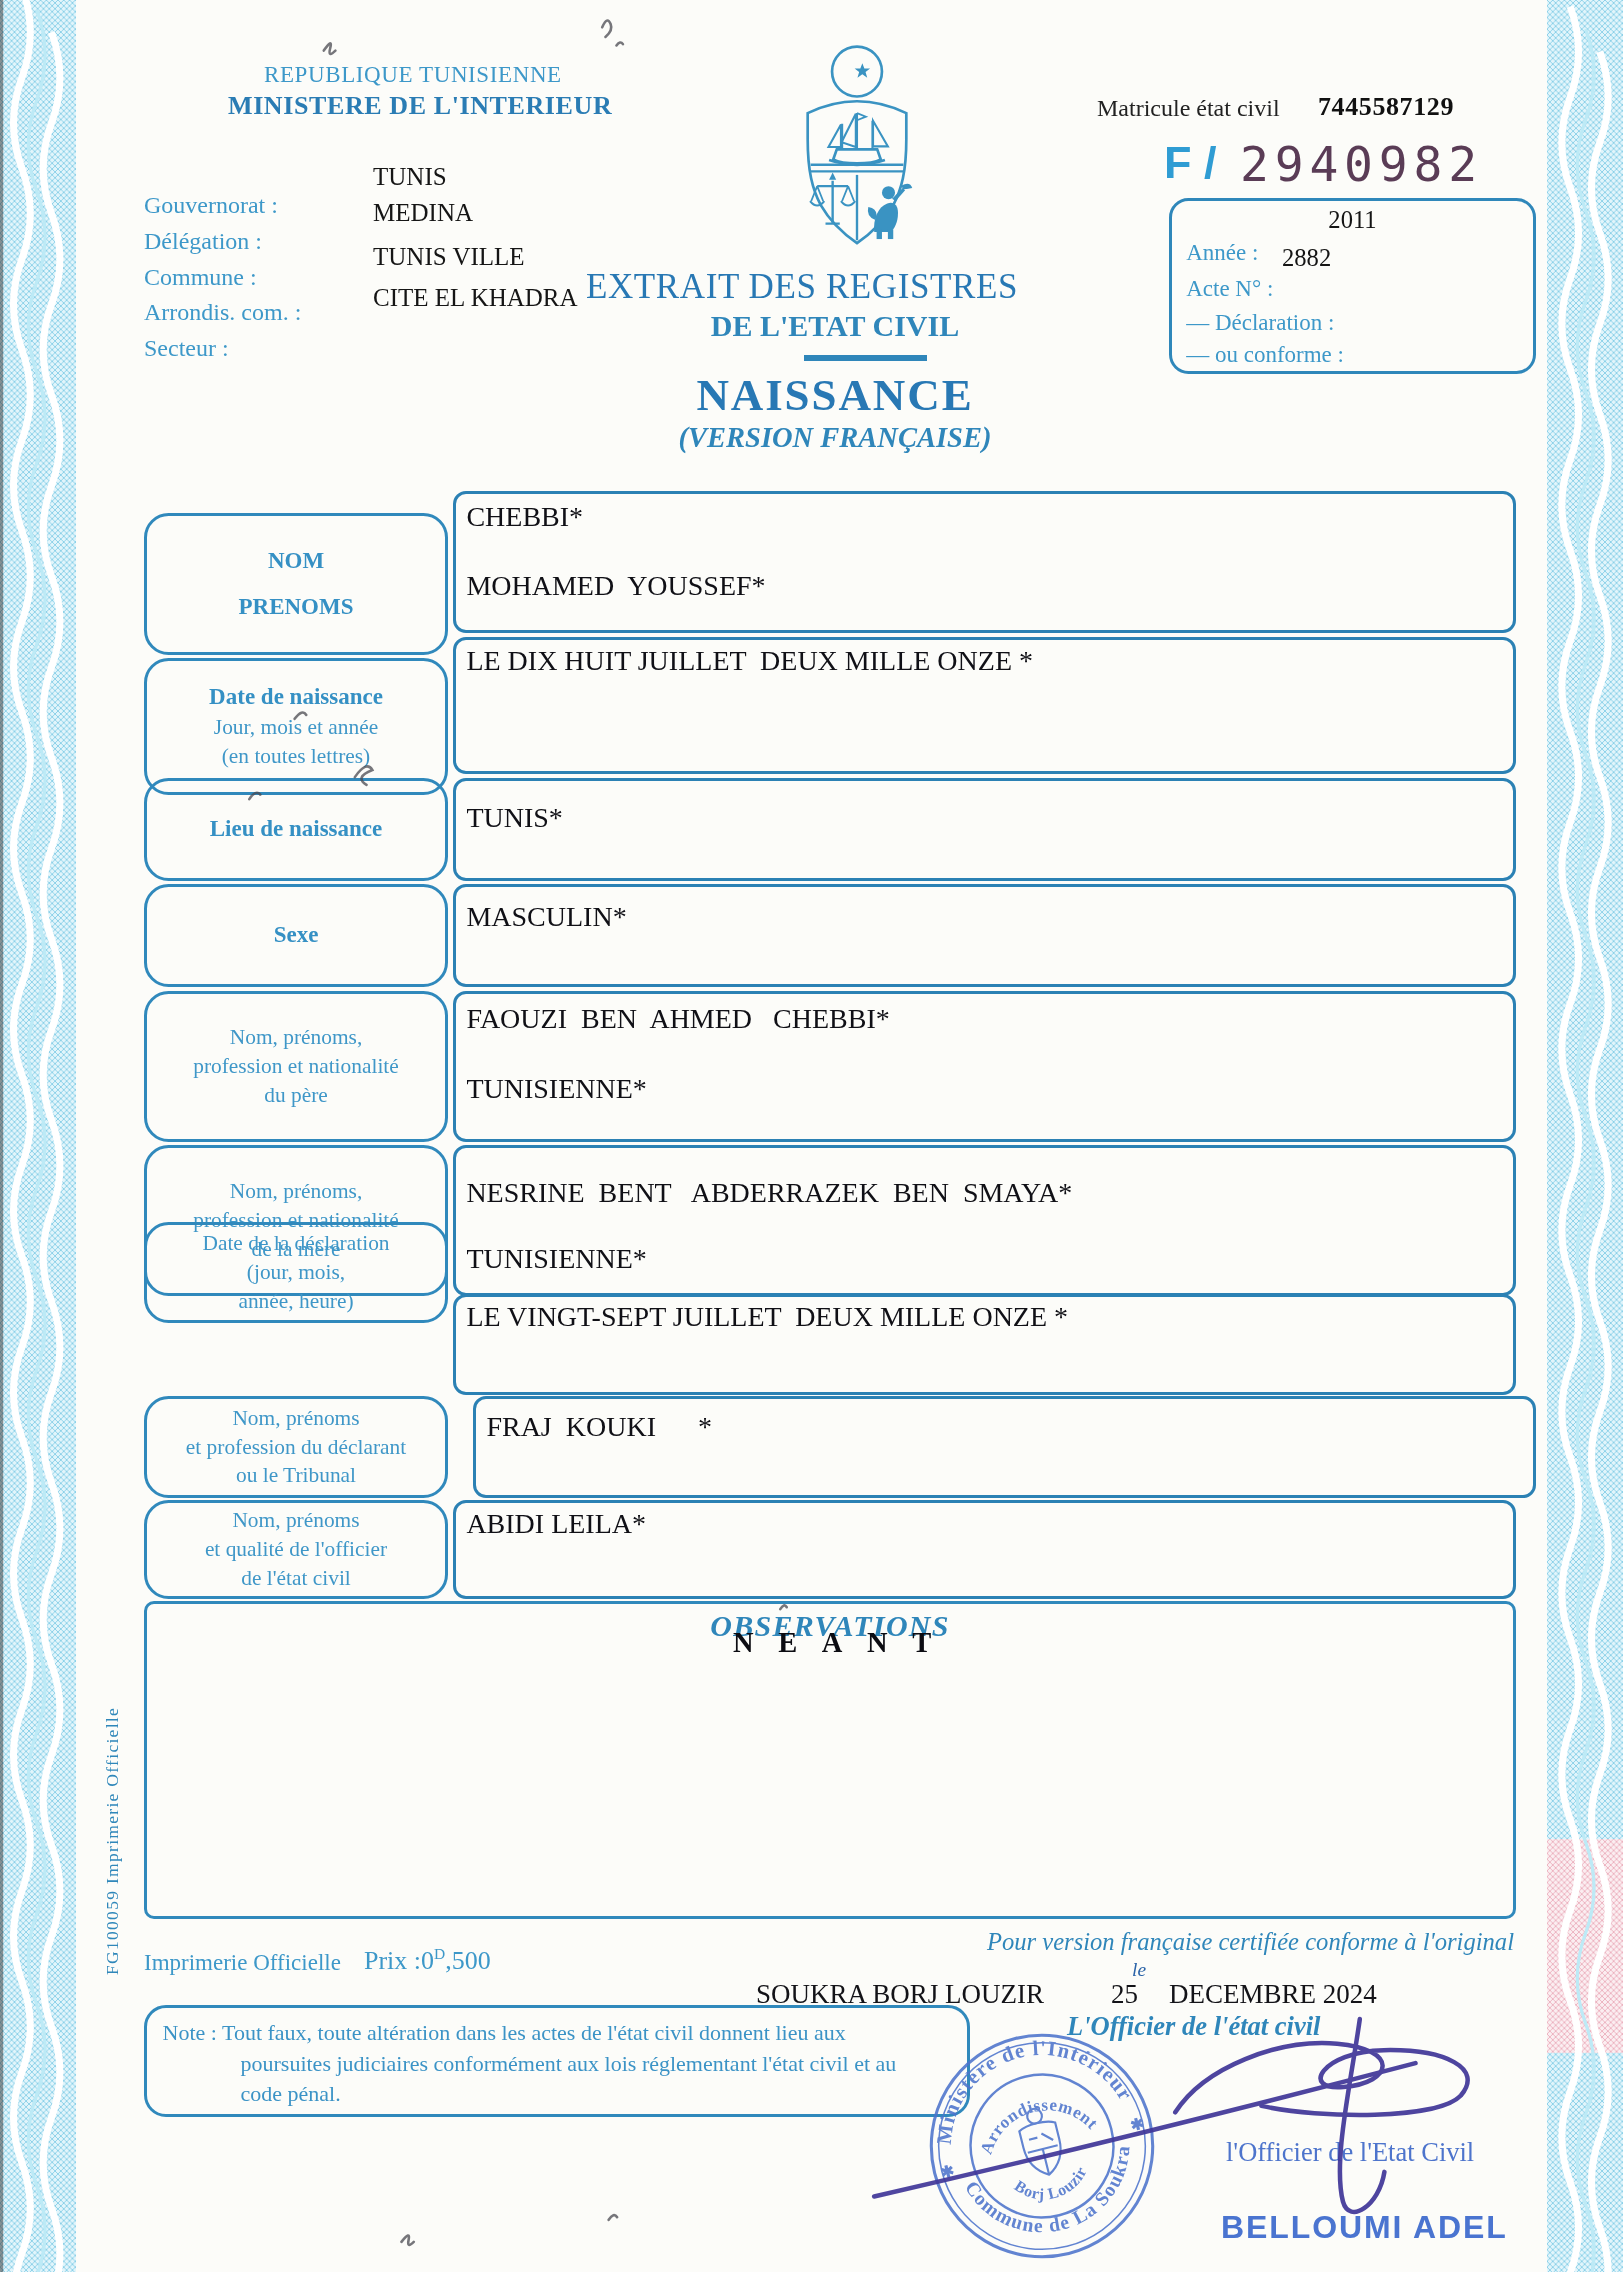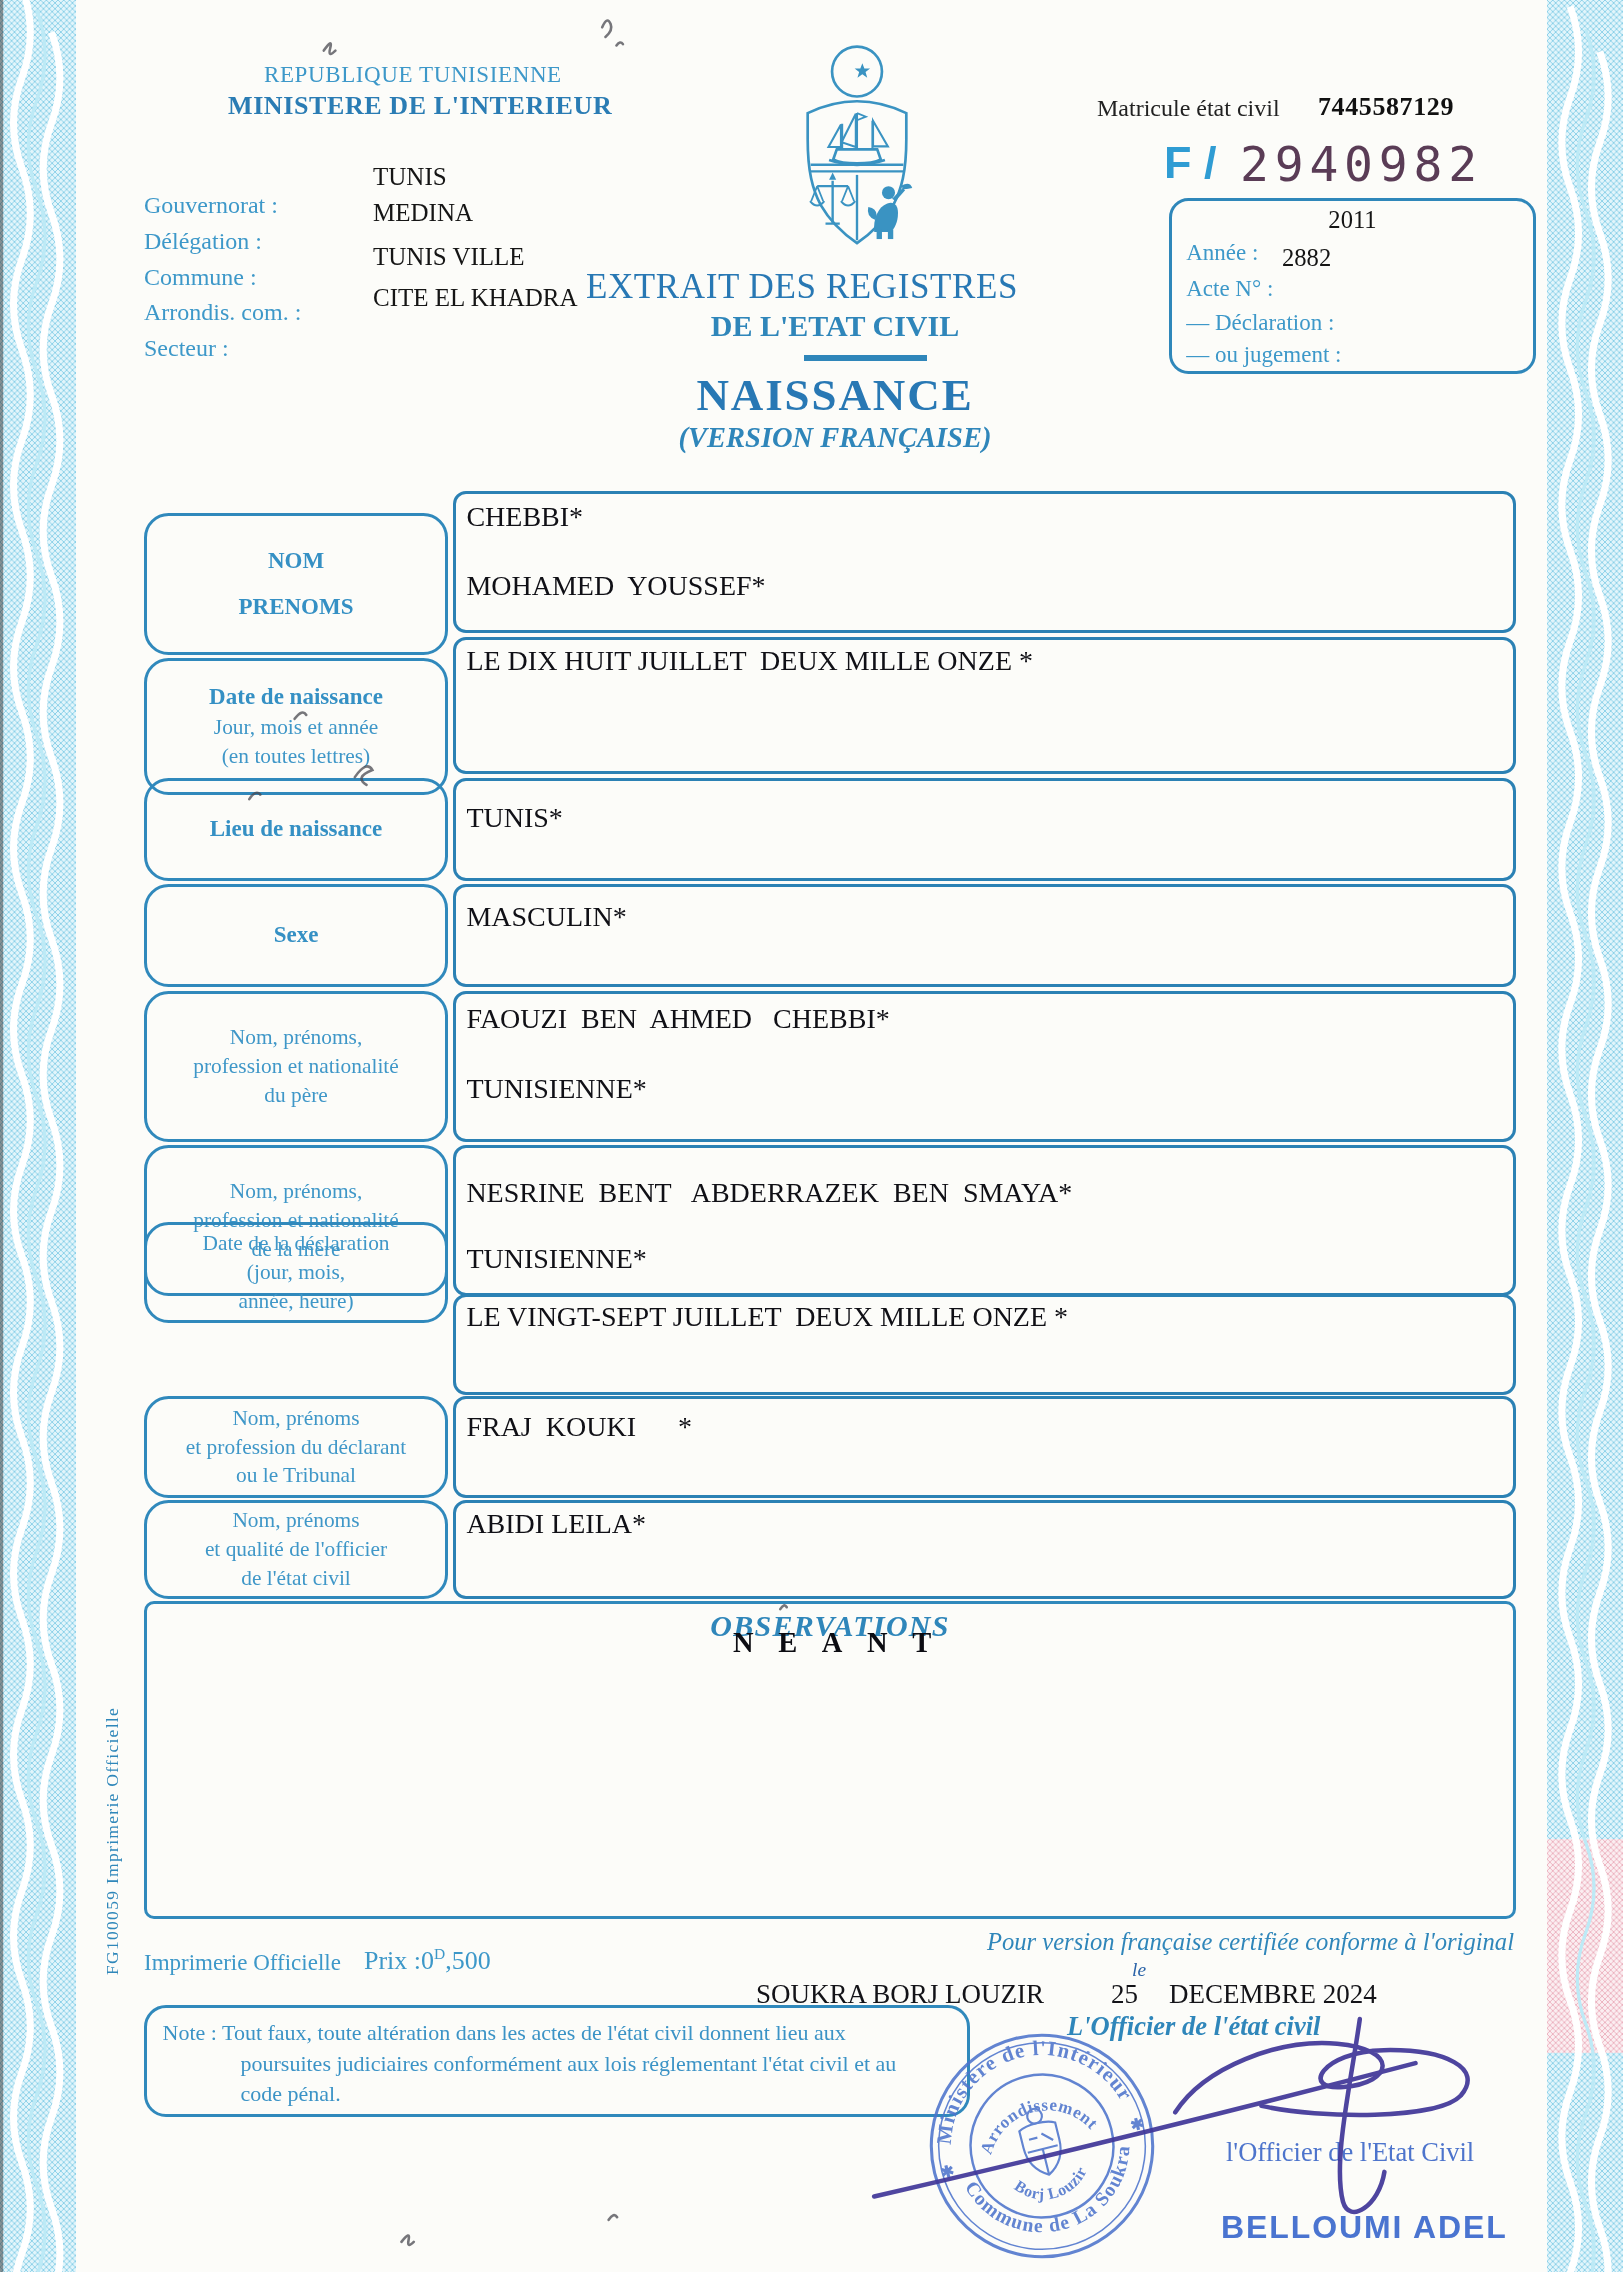--- a/index.html
+++ b/index.html
@@ -130,21 +130,21 @@
 
   <div class="abs serial-prefix" style="left:1164px;top:137px;">F /</div>
   <div class="abs serial-number" style="left:1240px;top:136px;">2940982</div>
 
   <div class="abs acte-box" style="left:1169px;top:198px;width:342px;height:170px;padding-left:19px;">
     <div class="abs black" style="left:0;top:5.2px;width:100%;text-align:center;font-size:24.6px;">2011</div>
     <div class="abs" style="left:14.2px;top:39px;">Année :</div>
     <div class="abs black" style="left:110px;top:43px;font-size:24.6px;">2882</div>
     <div class="abs" style="left:14.2px;top:75px;">Acte N° :</div>
     <div class="abs" style="left:14.2px;top:109px;">— Déclaration :</div>
-    <div class="abs" style="left:14.2px;top:141px;">— ou jugement :</div>
+    <div class="abs" style="left:14.2px;top:141px;">— ou conforme :</div>
   </div>
 
   <div class="abs loc-label" style="left:144px;top:192px;">Gouvernorat :</div>
   <div class="abs loc-label" style="left:144px;top:228px;">Délégation :</div>
   <div class="abs loc-label" style="left:144px;top:264px;">Commune :</div>
   <div class="abs loc-label" style="left:144px;top:299px;">Arrondis. com. :</div>
   <div class="abs loc-label" style="left:144px;top:335px;">Secteur :</div>
 
   <div class="abs loc-value" style="left:373px;top:163px;">TUNIS</div>
   <div class="abs loc-value" style="left:373px;top:199px;">MEDINA</div>
@@ -216,21 +216,21 @@
   </div>
   <div class="abs valbox" style="top:1294px;height:95px;">
     <div class="vline" style="top:3.9px;">LE VINGT-SEPT JUILLET  DEUX MILLE ONZE *</div>
   </div>
 
   <div class="abs lblbox" style="top:1396px;height:96px;">
     <span>Nom, prénoms</span>
     <span>et profession du déclarant</span>
     <span>ou le Tribunal</span>
   </div>
-  <div class="abs valbox" style="top:1396px;height:96px;">
+  <div class="abs valbox" style="top:1396px;height:96px;margin-left:20px;">
     <div class="vline" style="top:11.7px;">FRAJ  KOUKI      *</div>
   </div>
 
   <div class="abs lblbox" style="top:1500px;height:93px;">
     <span>Nom, prénoms</span>
     <span>et qualité de l'officier</span>
     <span>de l'état civil</span>
   </div>
   <div class="abs valbox" style="top:1500px;height:93px;">
     <div class="vline" style="top:5.2px;">ABIDI LEILA*</div>

